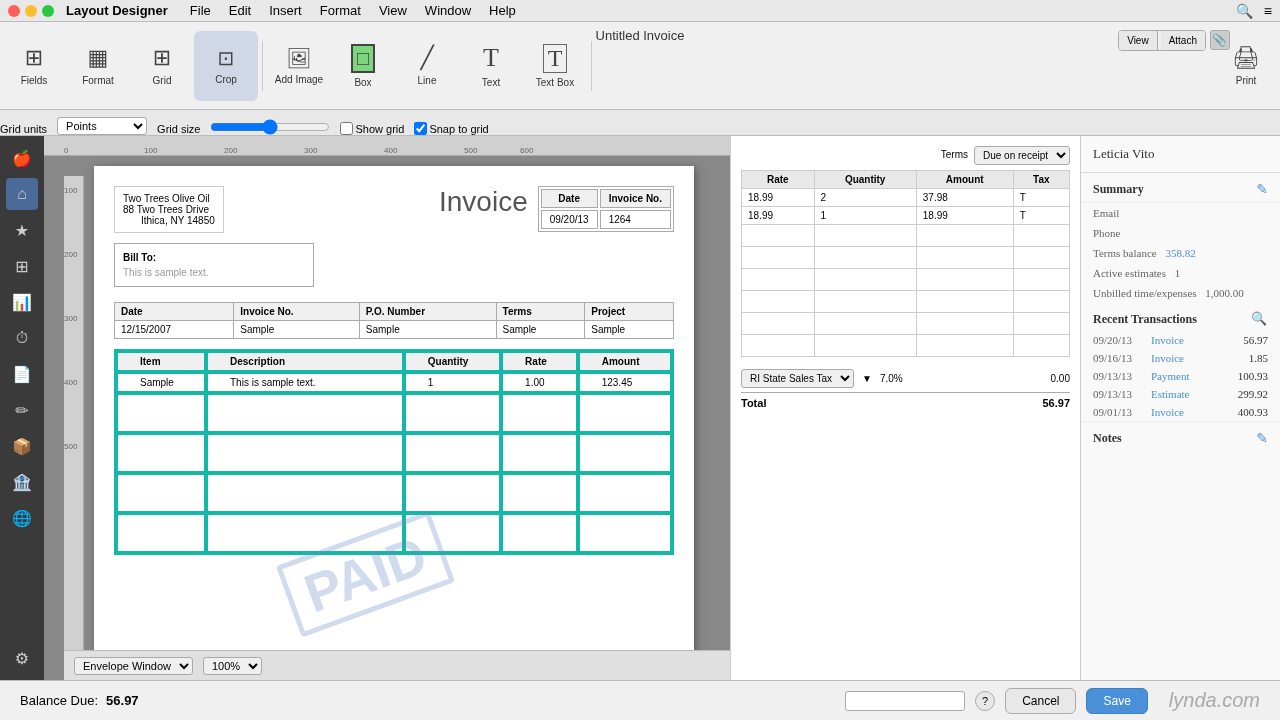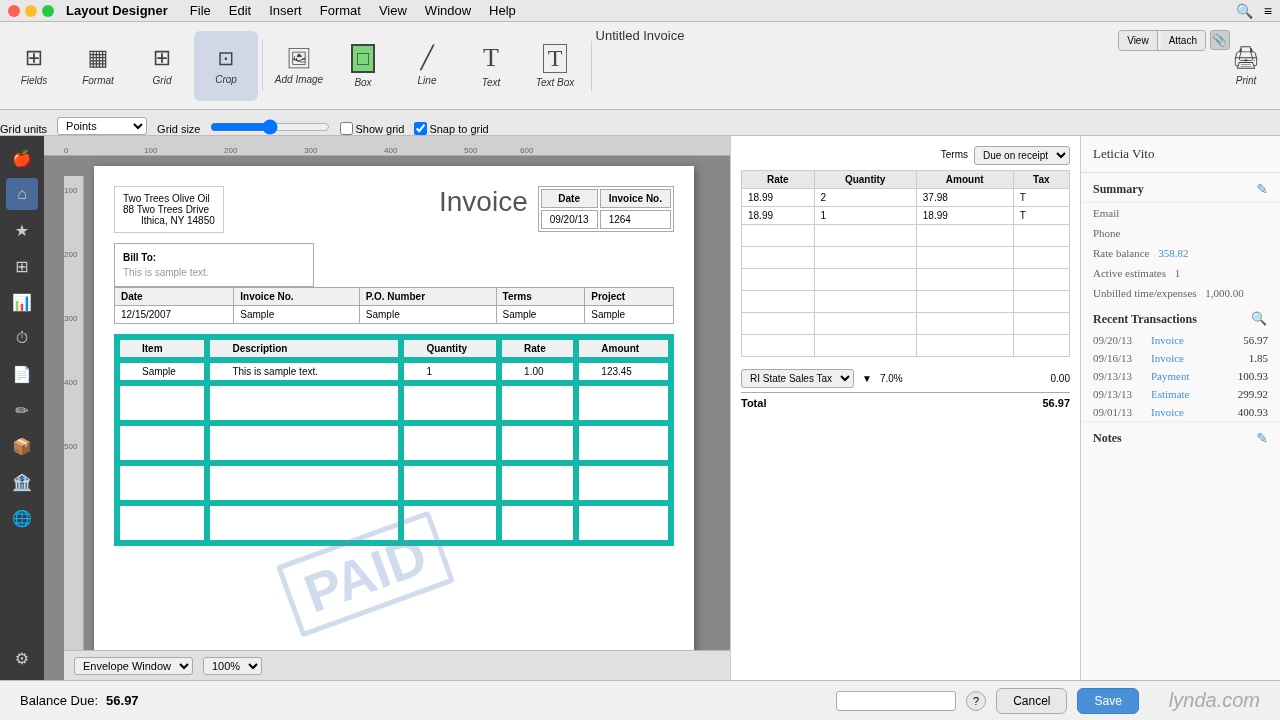--- a/index.html
+++ b/index.html
@@ -13,21 +13,21 @@
     .wc { width: 12px; height: 12px; border-radius: 50%; }
     .wc-red { background: #ff5f57; }
     .wc-yellow { background: #ffbd2e; }
     .wc-green { background: #28c940; }
 
     
     .toolbar { background: #f0f0f0; border-bottom: 1px solid #bbb; height: 88px; display: flex; align-items: center; padding: 0 2px; gap: 0; }
     .toolbar-btn { display: flex; flex-direction: column; align-items: center; justify-content: center; width: 64px; height: 70px; cursor: pointer; border-radius: 6px; gap: 4px; }
     .toolbar-btn.active { background: #d0d8e8; }
     .toolbar-icon { font-size: 22px; color: #444; }
-    .toolbar-label { font-size: 10px; color: #333; font-style: italic; }
+    .toolbar-label { font-size: 10px; color: #333; }
     .toolbar-sep { width: 1px; height: 50px; background: #ccc; margin: 0 4px; }
     .toolbar-right { margin-left: auto; }
 
     
     .gridbar { background: #e8e8e8; border-bottom: 1px solid #bbb; height: 26px; display: flex; align-items: flex-end; padding: 0 0; gap: 10px; font-size: 11px; }
     .gridbar-select { font-size: 11px; padding: 1px 4px; border: 1px solid #aaa; border-radius: 3px; background: white; }
     .gridbar-input { width: 120px; }
     .gridbar-check { display: flex; align-items: center; gap: 2px; }
 
     
@@ -41,26 +41,26 @@
     
     .canvas-area { flex: 1; background: #888; position: relative; overflow: hidden; }
     .canvas-ruler-h { height: 20px; background: #d0d0d0; border-bottom: 1px solid #aaa; display: flex; align-items: center; padding-left: 20px; font-size: 9px; color: #666; position: relative; }
     .canvas-ruler-v { width: 20px; background: #d0d0d0; border-right: 1px solid #aaa; position: absolute; top: 20px; left: 0; bottom: 0; }
     .canvas-content { position: absolute; top: 20px; left: 20px; right: 0; bottom: 30px; overflow: hidden; background: #888; }
     .canvas-bottom-bar { position: absolute; bottom: 0; left: 20px; right: 0; height: 30px; background: #e0e0e0; border-top: 1px solid #bbb; display: flex; align-items: center; padding: 0 10px; gap: 10px; }
     .zoom-select { font-size: 11px; padding: 1px 4px; border: 1px solid #aaa; border-radius: 3px; }
     .invoice-header-table { border: 1px solid #aaa; font-size: 10px; }
     .invoice-header-table td, .invoice-header-table th { border: 1px solid #aaa; padding: 3px 8px; }
     .invoice-header-table th { background: #f0f0f0; }
-    .bill-to-box { border: 1px solid #aaa; padding: 8px; width: 200px; font-size: 10px; }
+    .bill-to-box { border: 1px solid #aaa; padding: 8px; width: 200px; margin-bottom: 15px; font-size: 10px; }
     .invoice-detail-table { width: 100%; border-collapse: collapse; margin-bottom: 10px; font-size: 10px; }
     .invoice-detail-table th, .invoice-detail-table td { border: 1px solid #aaa; padding: 3px 6px; text-align: left; }
     .invoice-detail-table th { background: #f0f0f0; }
     .invoice-items-table { width: 100%; border-collapse: collapse; margin-bottom: 10px; font-size: 10px; }
-    .invoice-items-table th, .invoice-items-table td { border: 6px solid #14b8a6; padding: 3px 22px; }
+    .invoice-items-table th, .invoice-items-table td { border: 4px solid #14b8a6; padding: 3px 22px; }
     .invoice-items-table th { background: #f0f0f0; text-align: left; }
 
     
     .right-preview { width: 350px; background: #f5f5f5; border-left: 1px solid #ccc; display: flex; flex-direction: column; overflow: hidden; }
     .preview-table { width: 100%; border-collapse: collapse; font-size: 10px; }
     .preview-table td, .preview-table th { border: 1px solid #ccc; padding: 3px 6px; }
     .preview-table th { background: #e8e8e8; }
     .terms-row { display: flex; justify-content: flex-end; margin-bottom: 5px; }
     .terms-select { font-size: 10px; padding: 2px 4px; border: 1px solid #aaa; border-radius: 3px; }
     .tax-row { display: flex; align-items: center; gap: 8px; font-size: 10px; padding: 4px 0; }
@@ -85,21 +85,21 @@
 
     
     .bottom-bar { background: #f0f0f0; border-top: 1px solid #bbb; height: 40px; display: flex; align-items: center; padding: 0 20px; gap: 10px; }
     .balance-amount { font-weight: bold; }
     .btn { padding: 5px 16px; border-radius: 6px; border: 1px solid #aaa; cursor: pointer; font-size: 12px; }
     .btn-cancel { background: #e8e8e8; }
     .btn-save { background: #4a90d9; color: white; border-color: #3a80c9; }
     .help-btn { width: 20px; height: 20px; border-radius: 50%; border: 1px solid #aaa; background: #e8e8e8; cursor: pointer; display: flex; align-items: center; justify-content: center; font-size: 11px; }
 
     
-    .lynda-logo { font-size: 22px; color: #999; font-style: italic; margin-left: 20px; }
+    .lynda-logo { font-size: 22px; color: #999; font-style: italic; margin-left: 11px; }
     .ruler-n { position: absolute; font-size: 8px; color: #666; }
     .view-buttons { display: flex; gap: 3px; border: 1px solid #aaa; border-radius: 4px; overflow: hidden; }
     .view-btn { padding: 4px 8px; background: #e8e8e8; cursor: pointer; font-size: 10px; border-right: 1px solid #aaa; }
     .view-btn:last-child { border-right: none; }
   </style>
 </head>
 <body>
 
 <div class="menubar">
   <div class="window-controls">
@@ -448,21 +448,21 @@
       <span class="section-title">Summary</span>
       <span class="section-edit">✎</span>
     </div>
     <div class="field-row">
       <span>Email</span>
     </div>
     <div class="field-row">
       <span>Phone</span>
     </div>
     <div class="field-row">
-      <span>Rate balance</span>
+      <span>Terms balance</span>
       <span class="field-value" style="margin-left:6px;">358.82</span>
     </div>
     <div class="field-row">
       <span>Active estimates</span>
       <span style="margin-left:6px;">1</span>
     </div>
     <div class="field-row">
       <span>Unbilled time/expenses</span>
       <span style="margin-left:6px;">1,000.00</span>
     </div>

